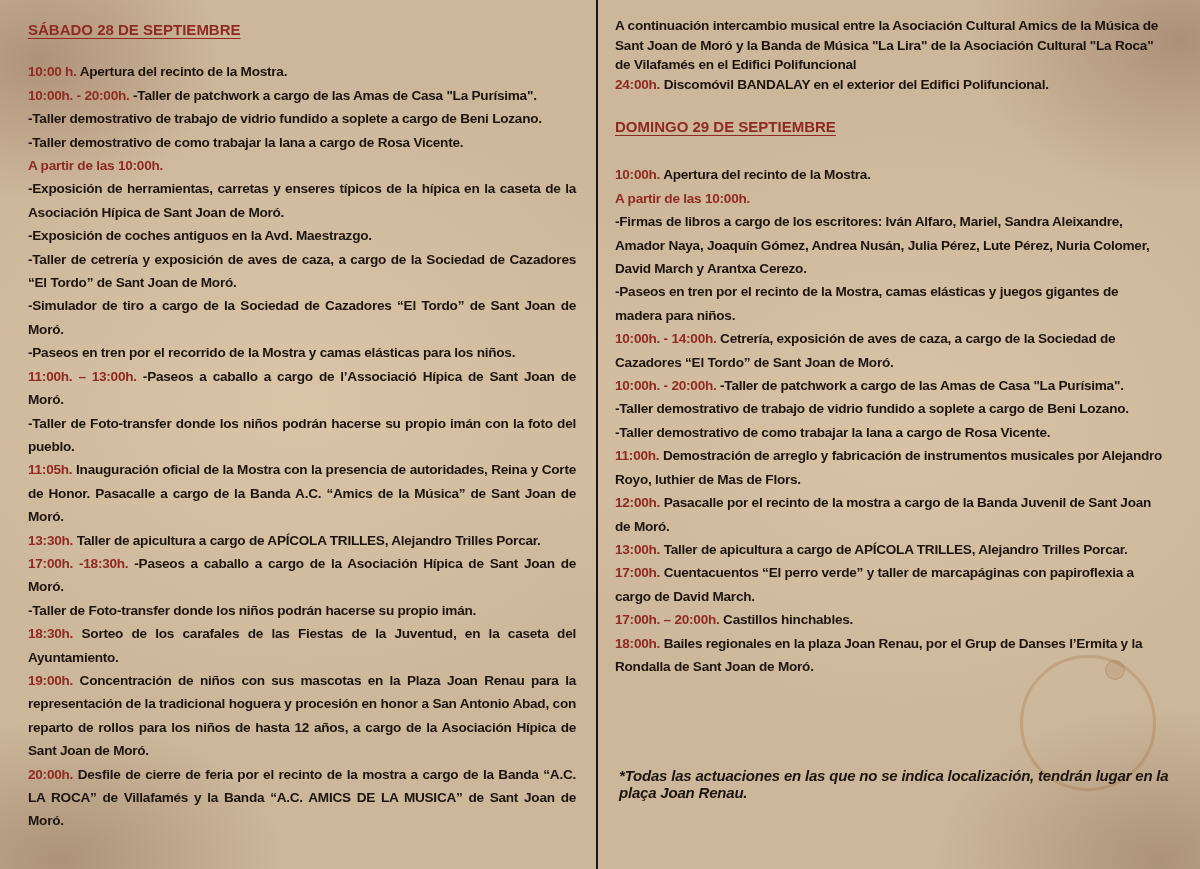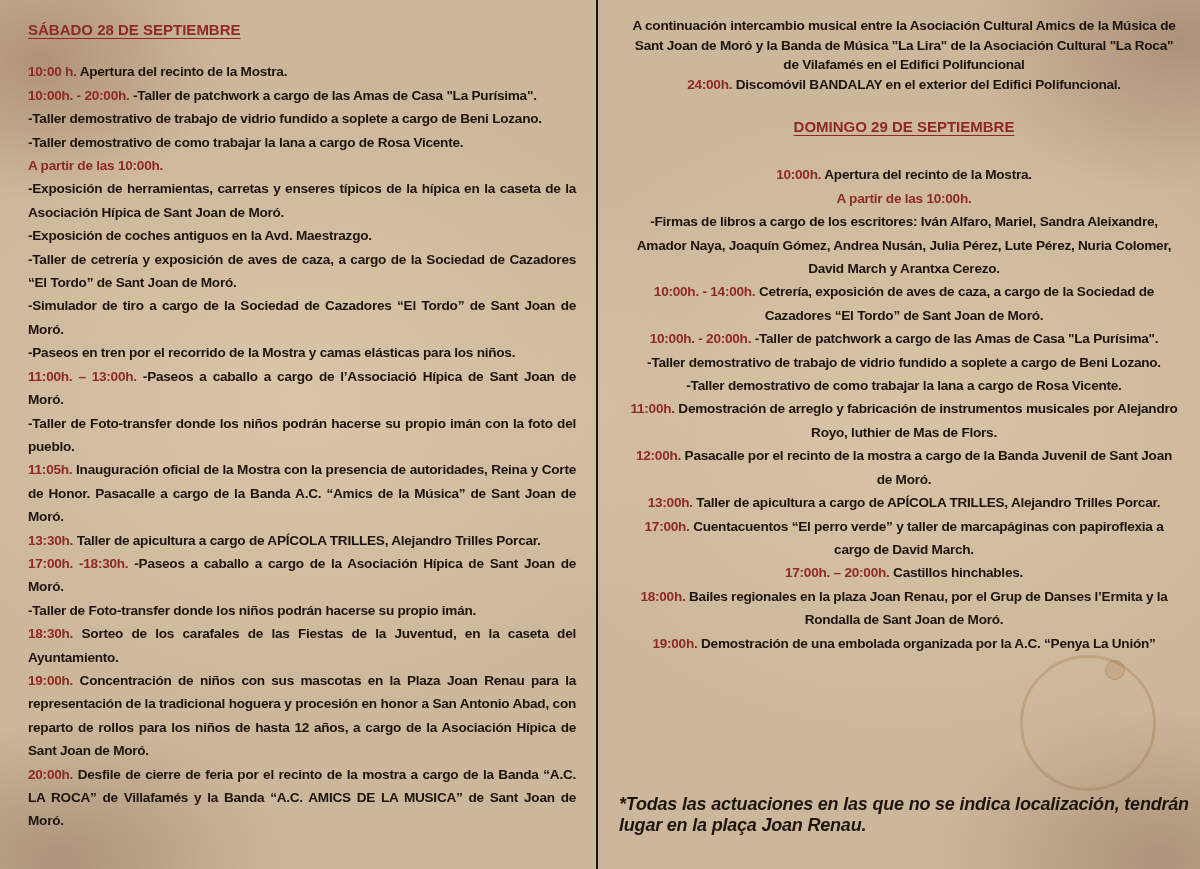--- a/index.html
+++ b/index.html
@@ -16,29 +16,29 @@
       #cdb79a;
   }
   .divider {
     position: absolute; left: 596px; top: 0; width: 2px; height: 869px; background: #1e1612;
   }
   .col {
     position: absolute; top: 0; font-weight: bold; color: #1d1410;
     font-size: 13.6px; line-height: 23.4px; letter-spacing: -0.25px;
   }
   .col.left { left: 28px; width: 548px; text-align: justify; }
-  .col.right { left: 628px; width: 552px; text-align: center; }
+  .col.right { left: 615px; width: 552px; }
   .heading {
     color: #8e2a22; font-size: 15px; text-decoration: underline;
     text-underline-offset: 3px; letter-spacing: 0; margin: 0;
   }
   .time { color: #8e2a22; }
   .line { margin: 0; }
   .note {
-    position: absolute; left: 619px; top: 794px; font-size: 18px;
+    position: absolute; left: 619px; top: 767px; font-size: 15px;
     font-style: italic; font-weight: bold; color: #1d1410; letter-spacing: -0.2px;
   }
   .stain {
     position: absolute; border-radius: 50%; border: 3px solid rgba(150,100,50,0.25);
   }
 </style>
 </head>
 <body>
 
 <div class="divider"></div>
@@ -73,27 +73,27 @@
 <div class="col right">
   <div id="satcont-list" style="margin-top:16px; line-height:19.5px;">
       <p class="line"><span>A continuación intercambio musical entre la Asociación Cultural Amics de la Música de Sant Joan de Moró y la Banda de Música "La Lira" de la Asociación Cultural "La Roca" de Vilafamés en el Edifici Polifuncional</span></p>
       <p class="line"><span class="time">24:00h.</span><span> Discomóvil BANDALAY en el exterior del Edifici Polifuncional.</span></p>
     </div>
   <h2 class="heading" style="margin-top:21px; margin-bottom:25px;">DOMINGO 29 DE SEPTIEMBRE</h2>
   <div id="sun-list">
       <p class="line"><span class="time">10:00h.</span><span> Apertura del recinto de la Mostra.</span></p>
       <p class="line"><span class="time">A partir de las 10:00h.</span></p>
       <p class="line"><span>-Firmas de libros a cargo de los escritores: Iván Alfaro, Mariel, Sandra Aleixandre, Amador Naya, Joaquín Gómez, Andrea Nusán, Julia Pérez, Lute Pérez, Nuria Colomer, David March y Arantxa Cerezo.</span></p>
+      <p class="line"><span>-Paseos en tren por el recinto de la Mostra, camas elásticas y juegos gigantes de madera para niños.</span></p>
       <p class="line"><span class="time">10:00h. - 14:00h.</span><span> Cetrería, exposición de aves de caza, a cargo de la Sociedad de Cazadores “El Tordo” de Sant Joan de Moró.</span></p>
       <p class="line"><span class="time">10:00h. - 20:00h.</span><span> -Taller de patchwork a cargo de las Amas de Casa "La Purísima".</span></p>
       <p class="line"><span>-Taller demostrativo de trabajo de vidrio fundido a soplete a cargo de Beni Lozano.</span></p>
       <p class="line"><span>-Taller demostrativo de como trabajar la lana a cargo de Rosa Vicente.</span></p>
       <p class="line"><span class="time">11:00h.</span><span> Demostración de arreglo y fabricación de instrumentos musicales por Alejandro Royo, luthier de Mas  de Flors.</span></p>
       <p class="line"><span class="time">12:00h.</span><span> Pasacalle por el recinto de la mostra a cargo de la Banda Juvenil de Sant Joan de Moró.</span></p>
       <p class="line"><span class="time">13:00h.</span><span> Taller de apicultura a cargo de APÍCOLA TRILLES, Alejandro Trilles Porcar.</span></p>
       <p class="line"><span class="time">17:00h.</span><span> Cuentacuentos “El perro verde”  y taller de marcapáginas con papiroflexia a cargo de David March.</span></p>
       <p class="line"><span class="time">17:00h. – 20:00h.</span><span> Castillos hinchables.</span></p>
       <p class="line"><span class="time">18:00h.</span><span> Bailes regionales en la plaza Joan Renau, por el Grup de Danses l’Ermita y la Rondalla de Sant Joan de Moró.</span></p>
-      <p class="line"><span class="time">19:00h.</span><span> Demostración de una embolada organizada por la A.C. “Penya La Unión”</span></p>
     </div>
 </div>
 
 <div class="note">*Todas las actuaciones en las que no se indica localización, tendrán lugar en la plaça Joan Renau.</div>
 
 </body></html>

